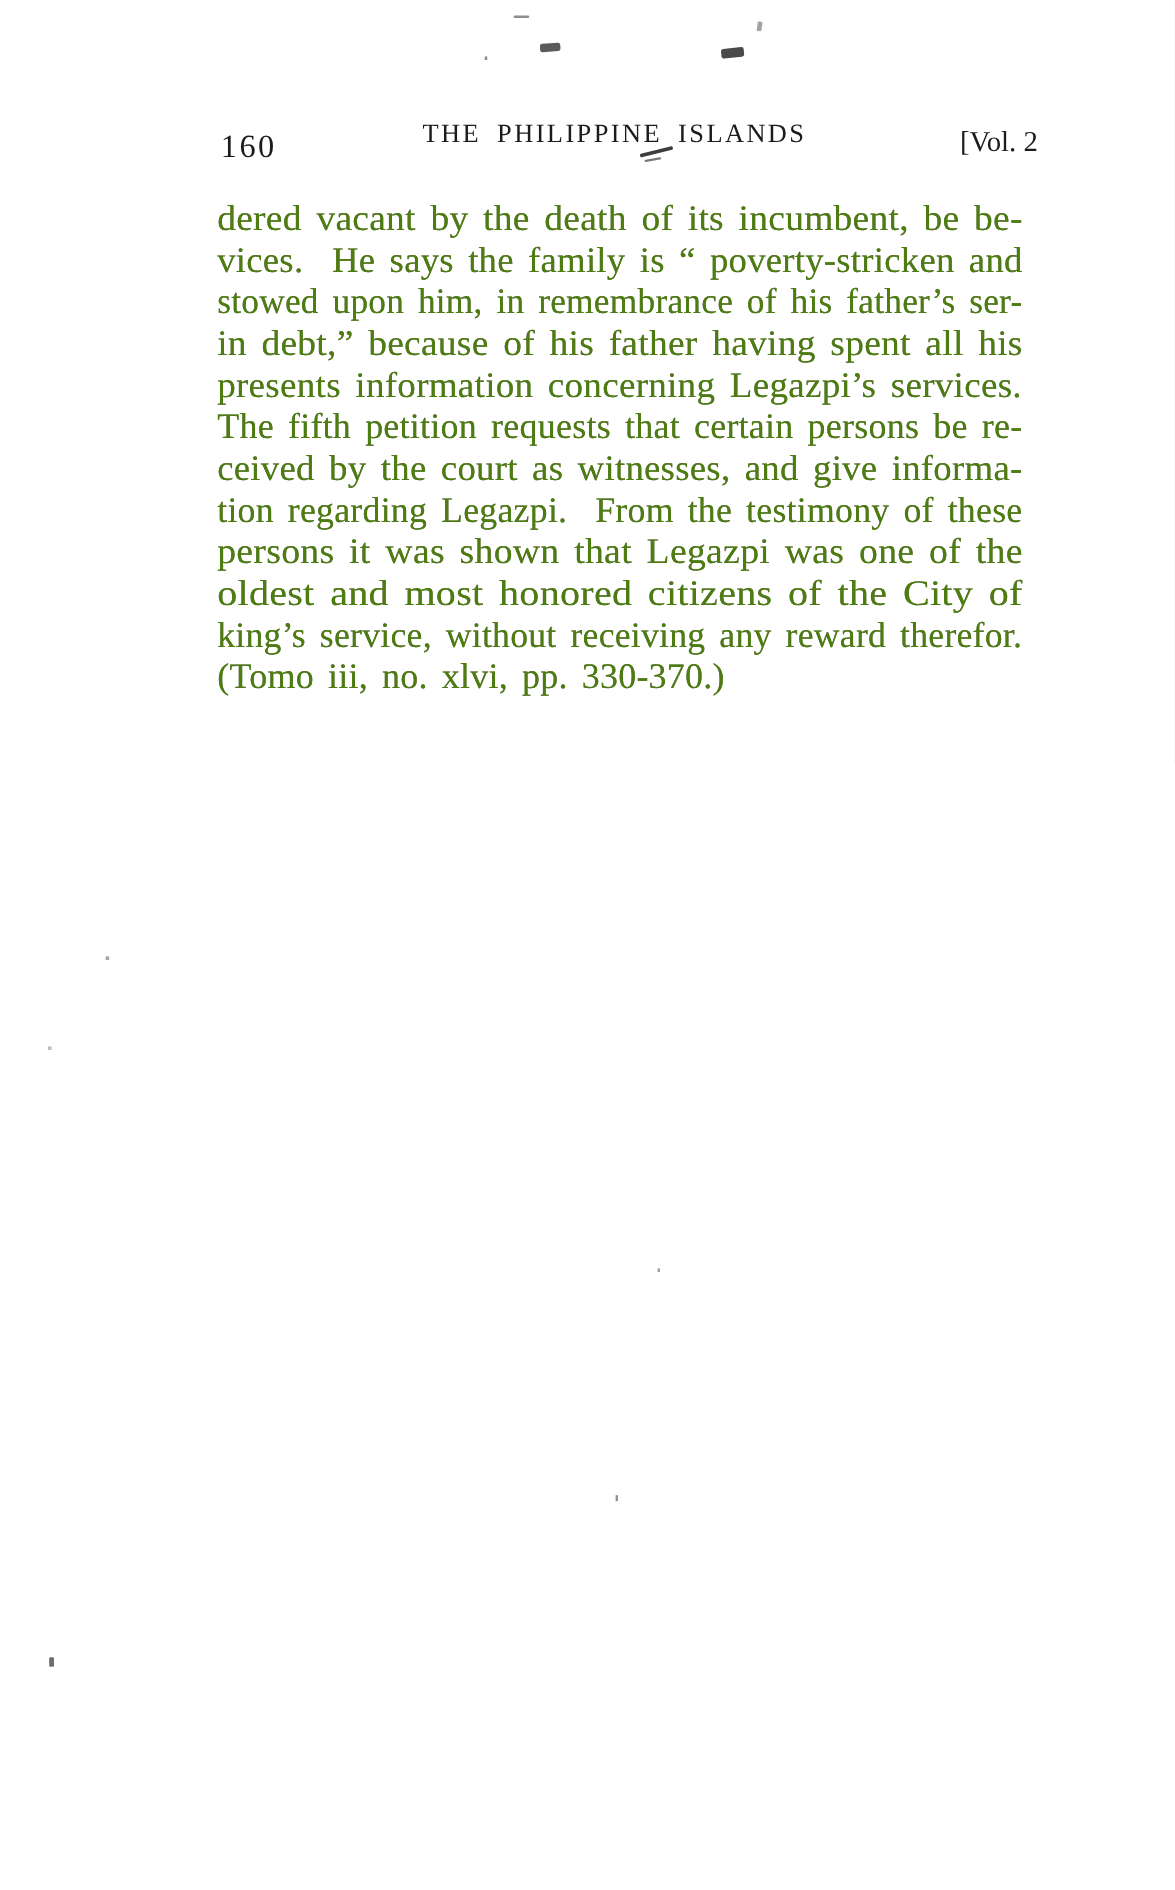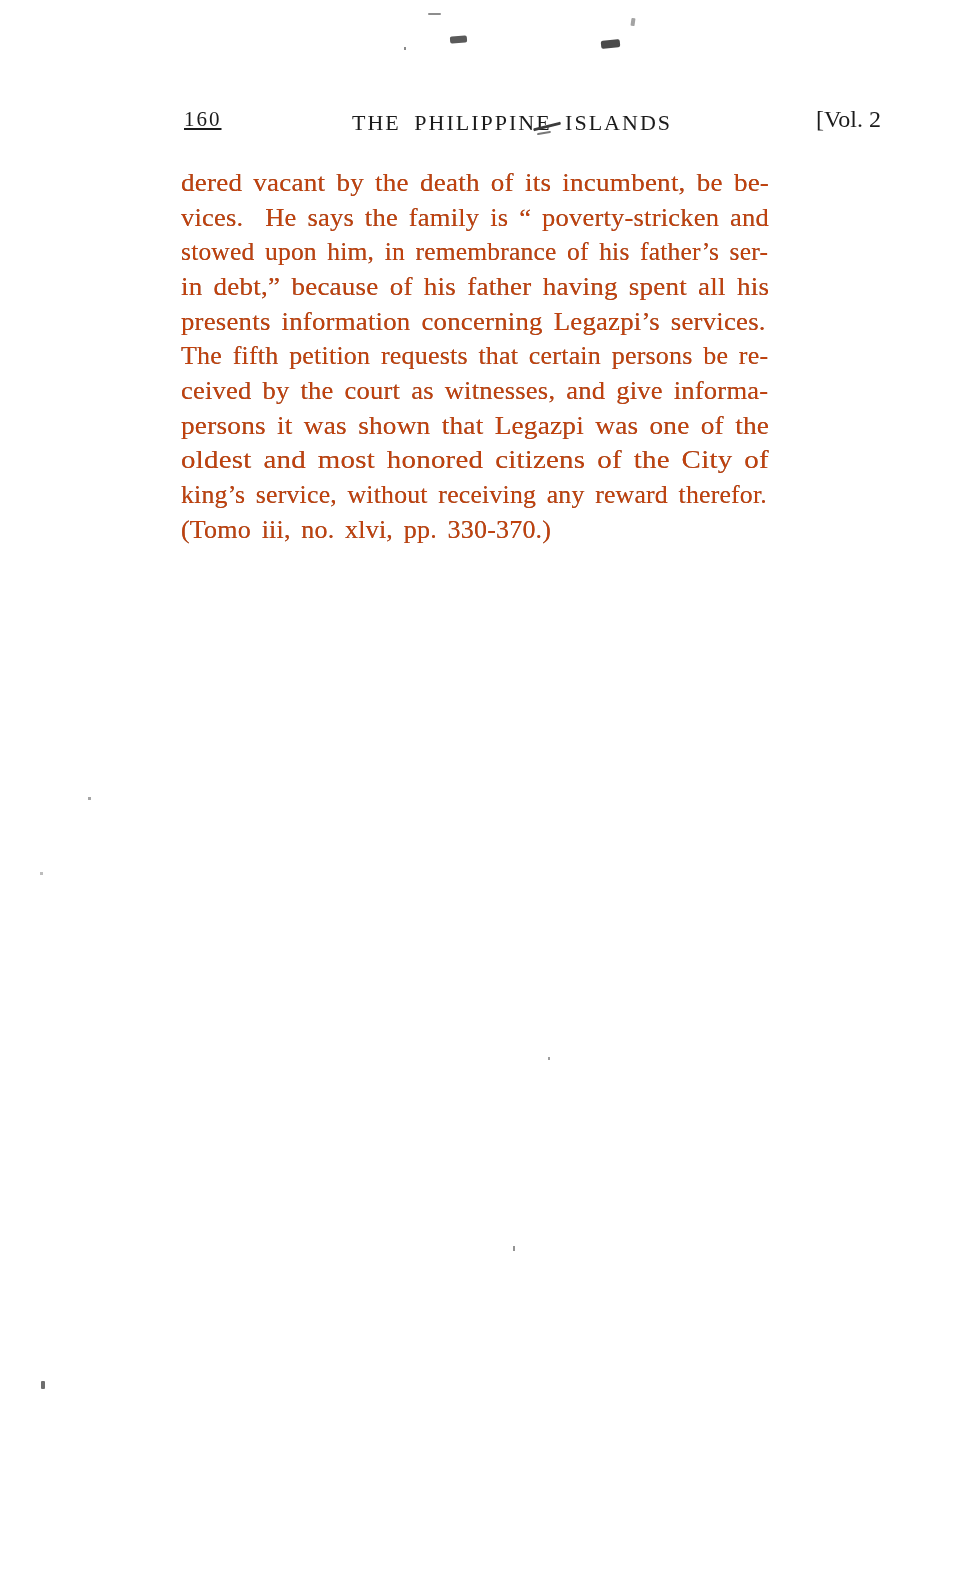--- a/index.html
+++ b/index.html
@@ -15,60 +15,58 @@
     overflow: hidden;
     font-family: "Liberation Serif", serif;
     color: #161616;
   }
 
   
   .running-head .page-number {
     position: absolute;
     left: 184px;
     top: 107px;
-    font-size: 21px;
+    font-size: 27px;
     letter-spacing: 2px;
     color: #1b1b1b;
-    text-decoration: underline;
   }
   .running-head .head-title {
     position: absolute;
     left: 352px;
-    top: 110px;
+    top: 98px;
     font-size: 22px;
     letter-spacing: 2px;
     word-spacing: 6px;
     color: #1b1b1b;
     white-space: nowrap;
   }
   .running-head .head-volume {
     position: absolute;
     left: 800px;
     top: 106px;
     font-size: 24px;
     color: #1b1b1b;
     white-space: nowrap;
-    margin-left: 16px;
   }
 
   
   .textblock {
     position: absolute;
     left: 181px;
     top: 166px;
     width: 692px;
   }
   .line {
     height: 34.66px;
     line-height: 34.66px;
-    font-size: 26px;
+    font-size: 30px;
     white-space: nowrap;
     letter-spacing: 0.2px;
     word-spacing: 4px;
-    color: #c2410c;
+    color: #4d7c0f;
     text-shadow: 0 0 0.5px rgba(20,20,20,0.55);
   }
   .line .line-text {
     display: inline-block;
     transform-origin: 0 50%;
     white-space: nowrap;
   }
   .line.last .line-text {
     transform: none !important;
   }
@@ -120,20 +118,21 @@
   </div>
 
   <div class="textblock">
     <div class="line"><span class="line-text" style="transform: scaleX(1.04207);">dered vacant by the death of its incumbent, be be-</span></div>
     <div class="line"><span class="line-text" style="transform: scaleX(1.02023);">vices.&nbsp; He says the family is “ poverty-stricken and</span></div>
     <div class="line"><span class="line-text" style="transform: scaleX(0.981647);">stowed upon him, in remembrance of his father’s ser-</span></div>
     <div class="line"><span class="line-text" style="transform: scaleX(1.04138);">in debt,” because of his father having spent all his</span></div>
     <div class="line"><span class="line-text" style="transform: scaleX(1.03137);">presents information concerning Legazpi’s services.</span></div>
     <div class="line"><span class="line-text" style="transform: scaleX(0.99991);">The fifth petition requests that certain persons be re-</span></div>
     <div class="line"><span class="line-text" style="transform: scaleX(1.0227);">ceived by the court as witnesses, and give informa-</span></div>
+    <div class="line"><span class="line-text" style="transform: scaleX(0.994498);">tion regarding Legazpi.&nbsp; From the testimony of these</span></div>
     <div class="line"><span class="line-text" style="transform: scaleX(1.04938);">persons it was shown that Legazpi was one of the</span></div>
     <div class="line"><span class="line-text" style="transform: scaleX(1.1131);">oldest and most honored citizens of the City of</span></div>
     <div class="line"><span class="line-text" style="transform: scaleX(0.991937);">king’s service, without receiving any reward therefor.</span></div>
     <div class="line last"><span class="line-text">(Tomo iii, no. xlvi, pp. 330-370.)</span></div>
   </div>
 
   <span class="speck s1"></span>
   <span class="speck s2"></span>
   <span class="speck s3"></span>
   <span class="speck s4"></span>

